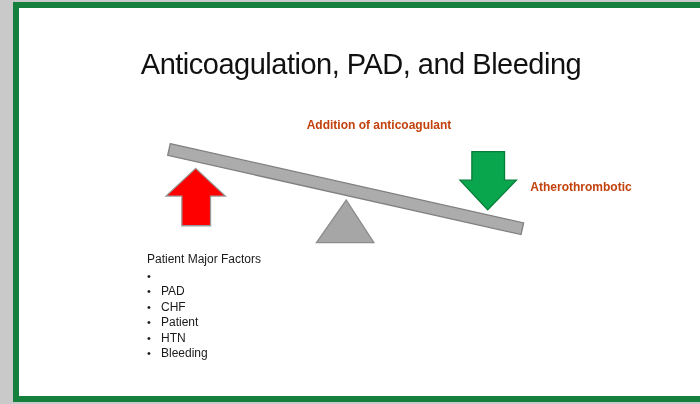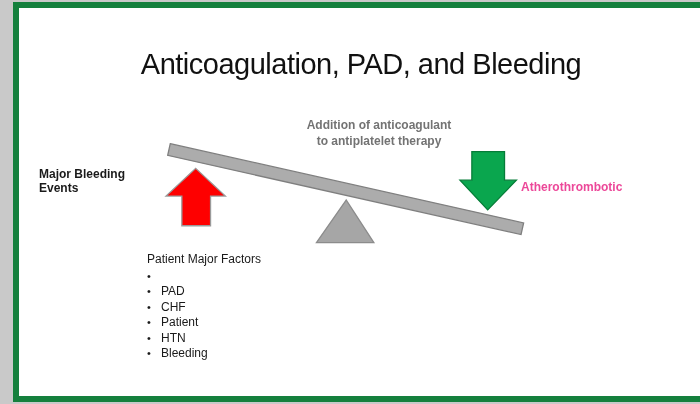--- a/index.html
+++ b/index.html
@@ -38,42 +38,42 @@
   }
   .beam-note {
     position: absolute;
     top: 109px;
     left: 230px;
     width: 260px;
     text-align: center;
     font-size: 12px;
     font-weight: bold;
     line-height: 16px;
-    color: #737373;
+    color: #c2410c;
   }
   .left-label {
     position: absolute;
     top: 159px;
     left: 20px;
     width: 125px;
     font-size: 12px;
     font-weight: bold;
     line-height: 14px;
     color: #1a1a1a;
   }
   .right-label {
     position: absolute;
     top: 171px;
     left: 502px;
     width: 120px;
-    text-align: left;
+    text-align: center;
     font-size: 12px;
     font-weight: bold;
     line-height: 16px;
-    color: #ec4899;
+    color: #c2410c;
   }
   .art {
     position: absolute;
     top: 0;
     left: 0;
     width: 100%;
     height: 100%;
     pointer-events: none;
   }
   .risk {
@@ -99,24 +99,22 @@
 </head>
 <body>
 
 <div class="frame">
   <div class="slide">
 
     <div class="title">Anticoagulation, PAD, and Bleeding</div>
 
     <div class="beam-note">
       <div>Addition of anticoagulant</div>
-      <div>to antiplatelet therapy</div>
     </div>
 
-    <div class="left-label">Major Bleeding Events</div>
 
     <div class="right-label">
       <div>Atherothrombotic</div>
     </div>
 
     <svg class="art" viewBox="0 0 688 392">
 
       <polygon points="151.3,137.1 508.3,217.1 505.7,228.9 148.7,148.9" stroke="#7f7f7f" stroke-width="1.3" fill="#acacac"></polygon>
 
       <polygon points="329,194 299,237 357,237" stroke="#8c8c8c" stroke-width="1.3" fill="#a6a6a6"></polygon>

